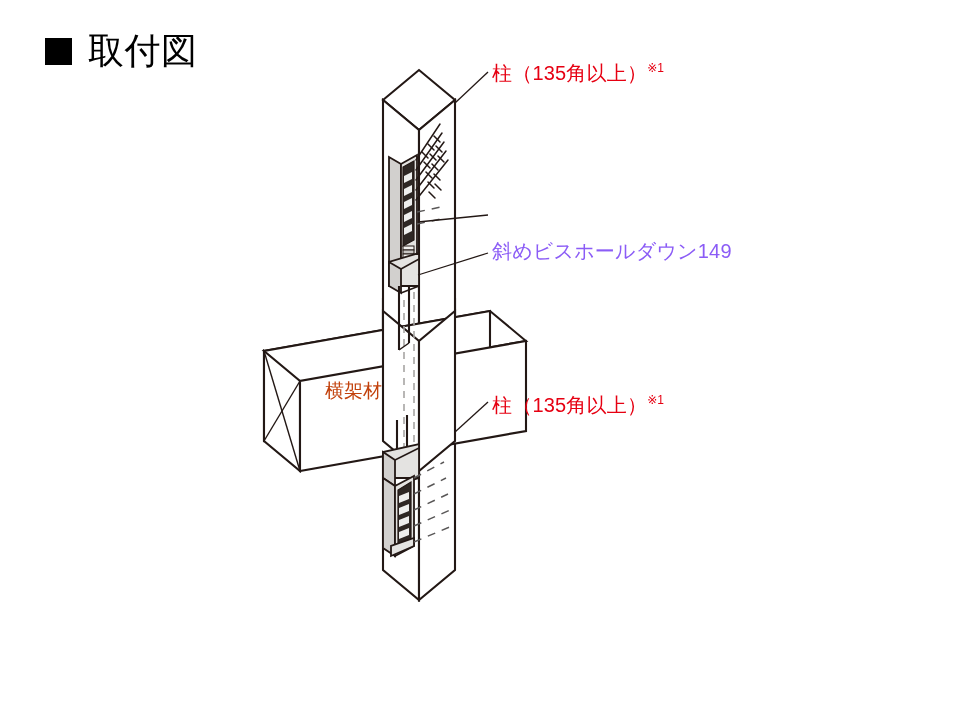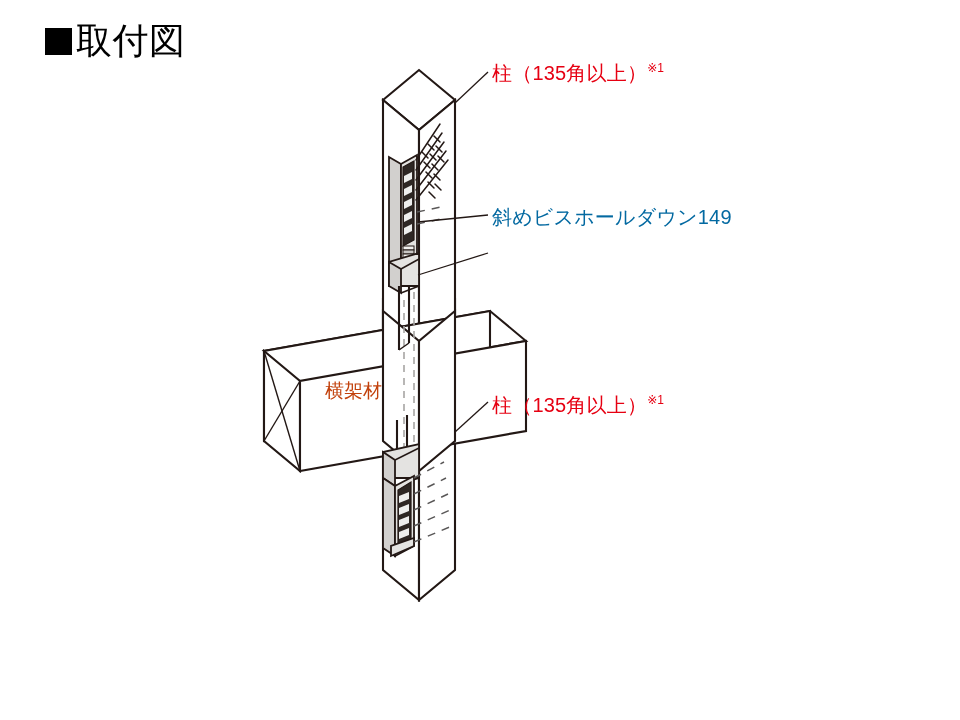--- a/index.html
+++ b/index.html
@@ -21,24 +21,24 @@
     left: 0; top: 0;
     width: 960px;
     height: 720px;
     background: #ffffff;
   }
 
   
   .title-block {
     position: absolute;
     left: 45px;
-    top: 23px;
+    top: 33px;
     display: flex;
     align-items: center;
-    gap: 4px;
+    gap: 16px;
     justify-content: space-between;
   }
   .title-marker {
     width: 27px;
     height: 27px;
     background: #000000;
     flex: 0 0 auto;
   }
   .title-text {
     font-size: 36px;
@@ -60,21 +60,21 @@
   
   .callout {
     position: absolute;
     white-space: nowrap;
     font-size: 20px;
     line-height: 1;
     letter-spacing: 0.2px;
     text-align: right;
   }
   .callout.red { color: #e60012; }
-  .callout.dark { color: #0369a1; }
+  .callout.dark { color: #8b5cf6; margin-top: 34px; }
   .callout .sup {
     font-size: 12px;
     vertical-align: super;
     letter-spacing: 0;
   }
 
   #label-post-top   { left: 492px; top: 62px;  }
   #label-hardware   { left: 492px; top: 207px; }
   #label-bolt       { left: 492px; top: 245px; }
   #label-post-bottom{ left: 492px; top: 394px; }

